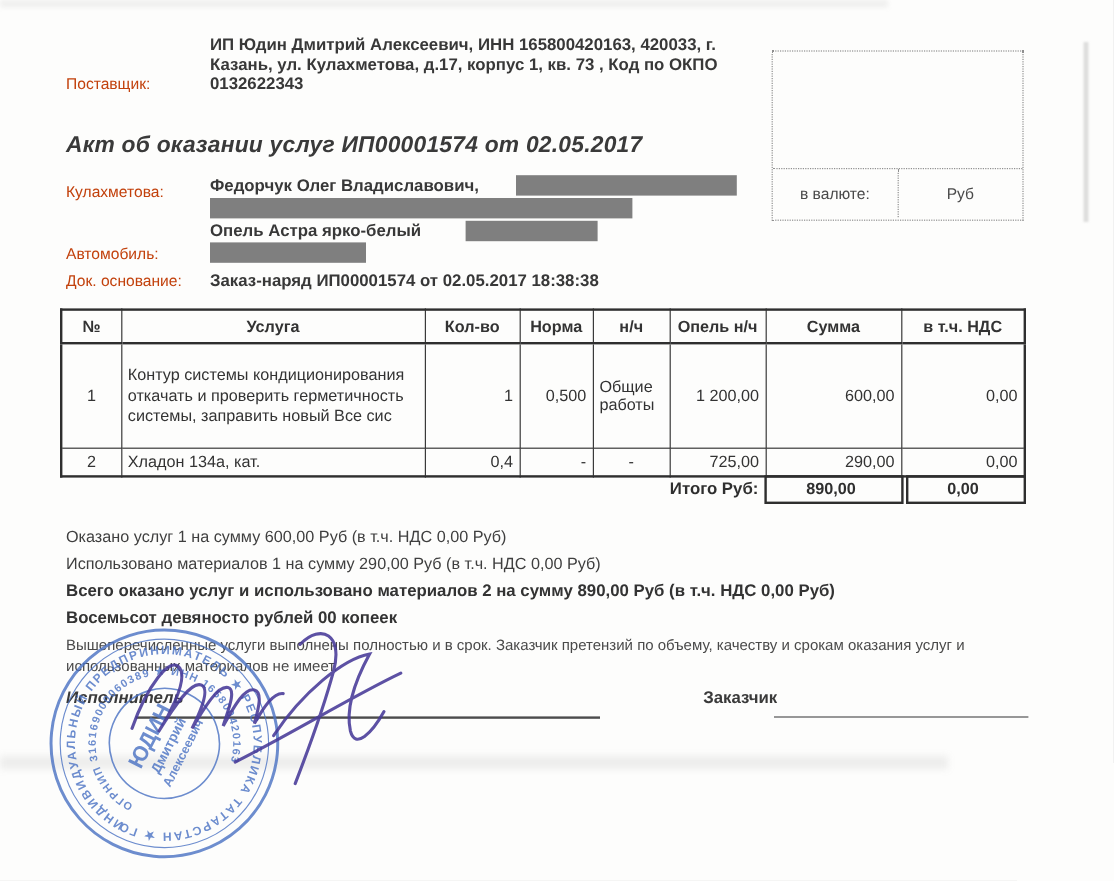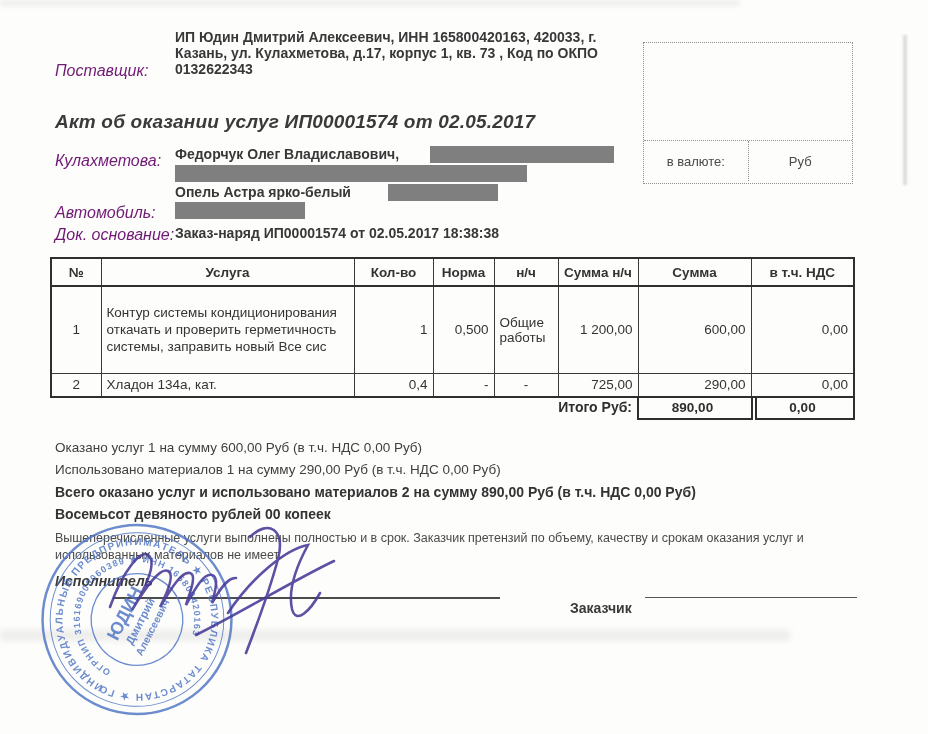--- a/index.html
+++ b/index.html
@@ -2,21 +2,21 @@
 <html><head>
 <meta charset="utf-8">
 <style>
   html,body{margin:0;padding:0;background:#e8e8e8;}
   .page{
     position:relative;width:928px;height:734px;margin:0 auto;
     background:#fdfdfc;overflow:hidden;
     font-family:"Liberation Sans",sans-serif;color:#3c3c3c;
   }
   .abs{position:absolute;}
-  .lbl{font-size:16px;color:#701a75;font-style:italic;}
+  .lbl{font-size:13px;color:#c2410c;}
   .val{font-size:14px;font-weight:bold;color:#383838;}
   .title{font-size:19px;font-weight:bold;color:#3a3a3a;letter-spacing:.2px;font-style:italic;}
   .redact{position:absolute;height:17px;}
   
   .curbox{border:1.5px dotted #8f8f8f;box-sizing:border-box;}
   .curbox .toparea{height:98px;border-bottom:1.5px dotted #8f8f8f;box-sizing:border-box;}
   .curbox .botrow{display:flex;height:40px;align-items:center;}
   .curbox .cell{flex:1;text-align:center;font-size:13px;color:#4a4a4a;}
   .curbox .cell.first{border-right:1.5px dotted #8f8f8f;align-self:stretch;display:flex;align-items:center;justify-content:center;}
   
@@ -84,21 +84,21 @@
         <col style="width:113px">
         <col style="width:103px">
     </colgroup>
     <thead>
       <tr>
         <th>№</th>
         <th>Услуга</th>
         <th>Кол-во</th>
         <th>Норма</th>
         <th>н/ч</th>
-        <th>Сумма н/ч</th>
+        <th>Опель н/ч</th>
         <th>Сумма</th>
         <th>в т.ч. НДС</th>
       </tr>
     </thead>
     <tbody>
       <tr style="height:87px;">
         <td class="c">1</td>
         <td class="svc" style="vertical-align:middle;">Контур системы кондиционирования откачать и проверить герметичность системы, заправить новый Все сис</td>
         <td class="r">1</td>
         <td class="r">0,500</td>
@@ -126,21 +126,21 @@
 
   <div class="abs sumline" style="left:55px;top:440px;">Оказано услуг 1 на сумму 600,00 Руб (в т.ч. НДС 0,00 Руб)</div>
   <div class="abs sumline" style="left:55px;top:462px;">Использовано материалов 1 на сумму 290,00 Руб (в т.ч. НДС 0,00 Руб)</div>
   <div class="abs sumline b" style="left:55px;top:484px;">Всего оказано услуг и использовано материалов 2 на сумму 890,00 Руб (в т.ч. НДС 0,00 Руб)</div>
   <div class="abs sumline b" style="left:55px;top:506px;">Восемьсот девяносто рублей 00 копеек</div>
 
   <div class="abs discl" style="left:55px;top:530px;">Вышеперечисленные услуги выполнены полностью и в срок. Заказчик претензий по объему, качеству и срокам оказания услуг и использованных материалов не имеет.</div>
 
   <div class="abs sigword" style="left:55px;top:573px;font-style:italic;">Исполнитель</div>
   <div class="sigline" style="left:113px;top:597px;width:387px;"></div>
-  <div class="abs sigword" style="left:570px;top:573px;margin-top:27px;">Заказчик</div>
+  <div class="abs sigword" style="left:586px;top:573px;">Заказчик</div>
   <div class="sigline thin" style="left:645px;top:597px;width:212px;"></div>
 
   <svg class="abs" style="left:17px;top:505px;z-index:5;opacity:.82;" width="240" height="229" viewBox="0 0 240 240">
     <defs>
       <path id="ringOuter" d="M 120,120 m -78,0 a 78,78 0 1,1 156,0 a 78,78 0 1,1 -156,0"></path>
       <path id="ringInner" d="M 120,120 m -60,0 a 60,60 0 1,1 120,0 a 60,60 0 1,1 -120,0"></path>
     </defs>
     <g transform="rotate(-63 120 120)" fill="none" stroke="#4d74c4">
       <circle cx="120" cy="120" r="99" stroke-width="2.6"></circle>
       <circle cx="120" cy="120" r="91" stroke-width="1"></circle>

